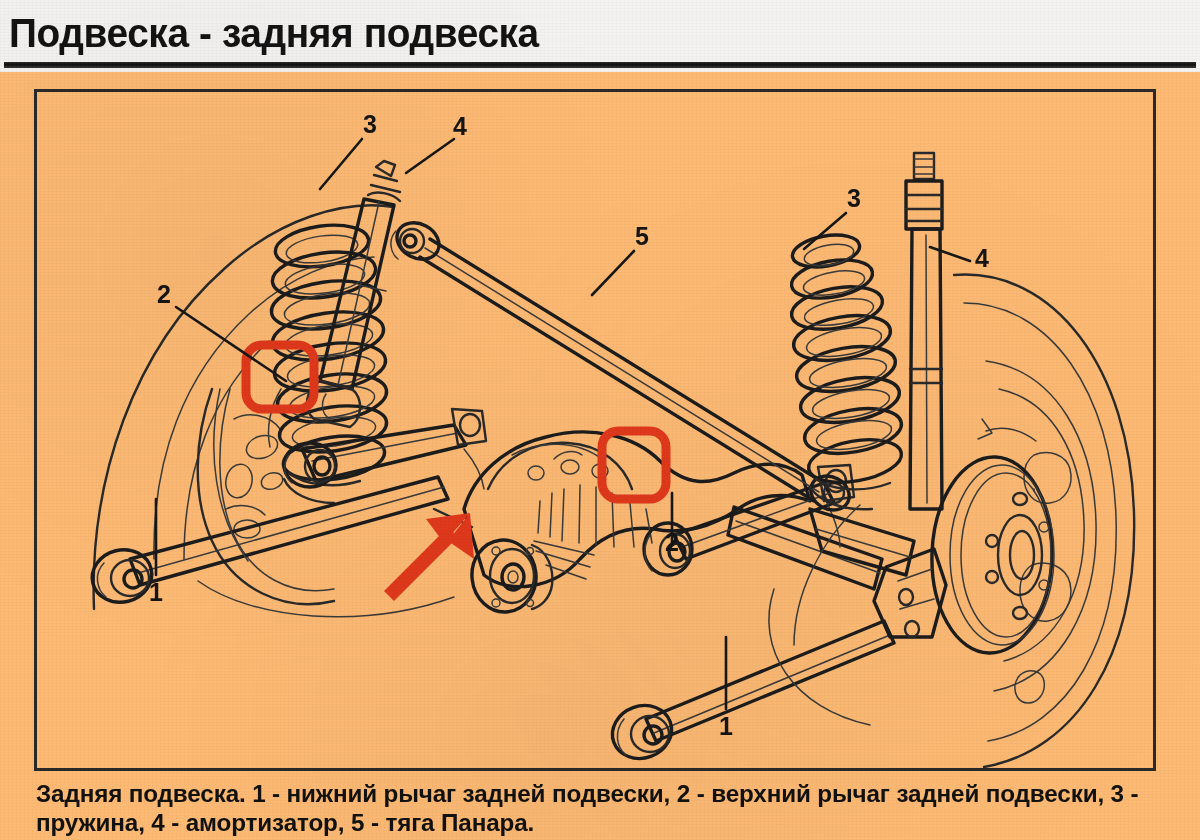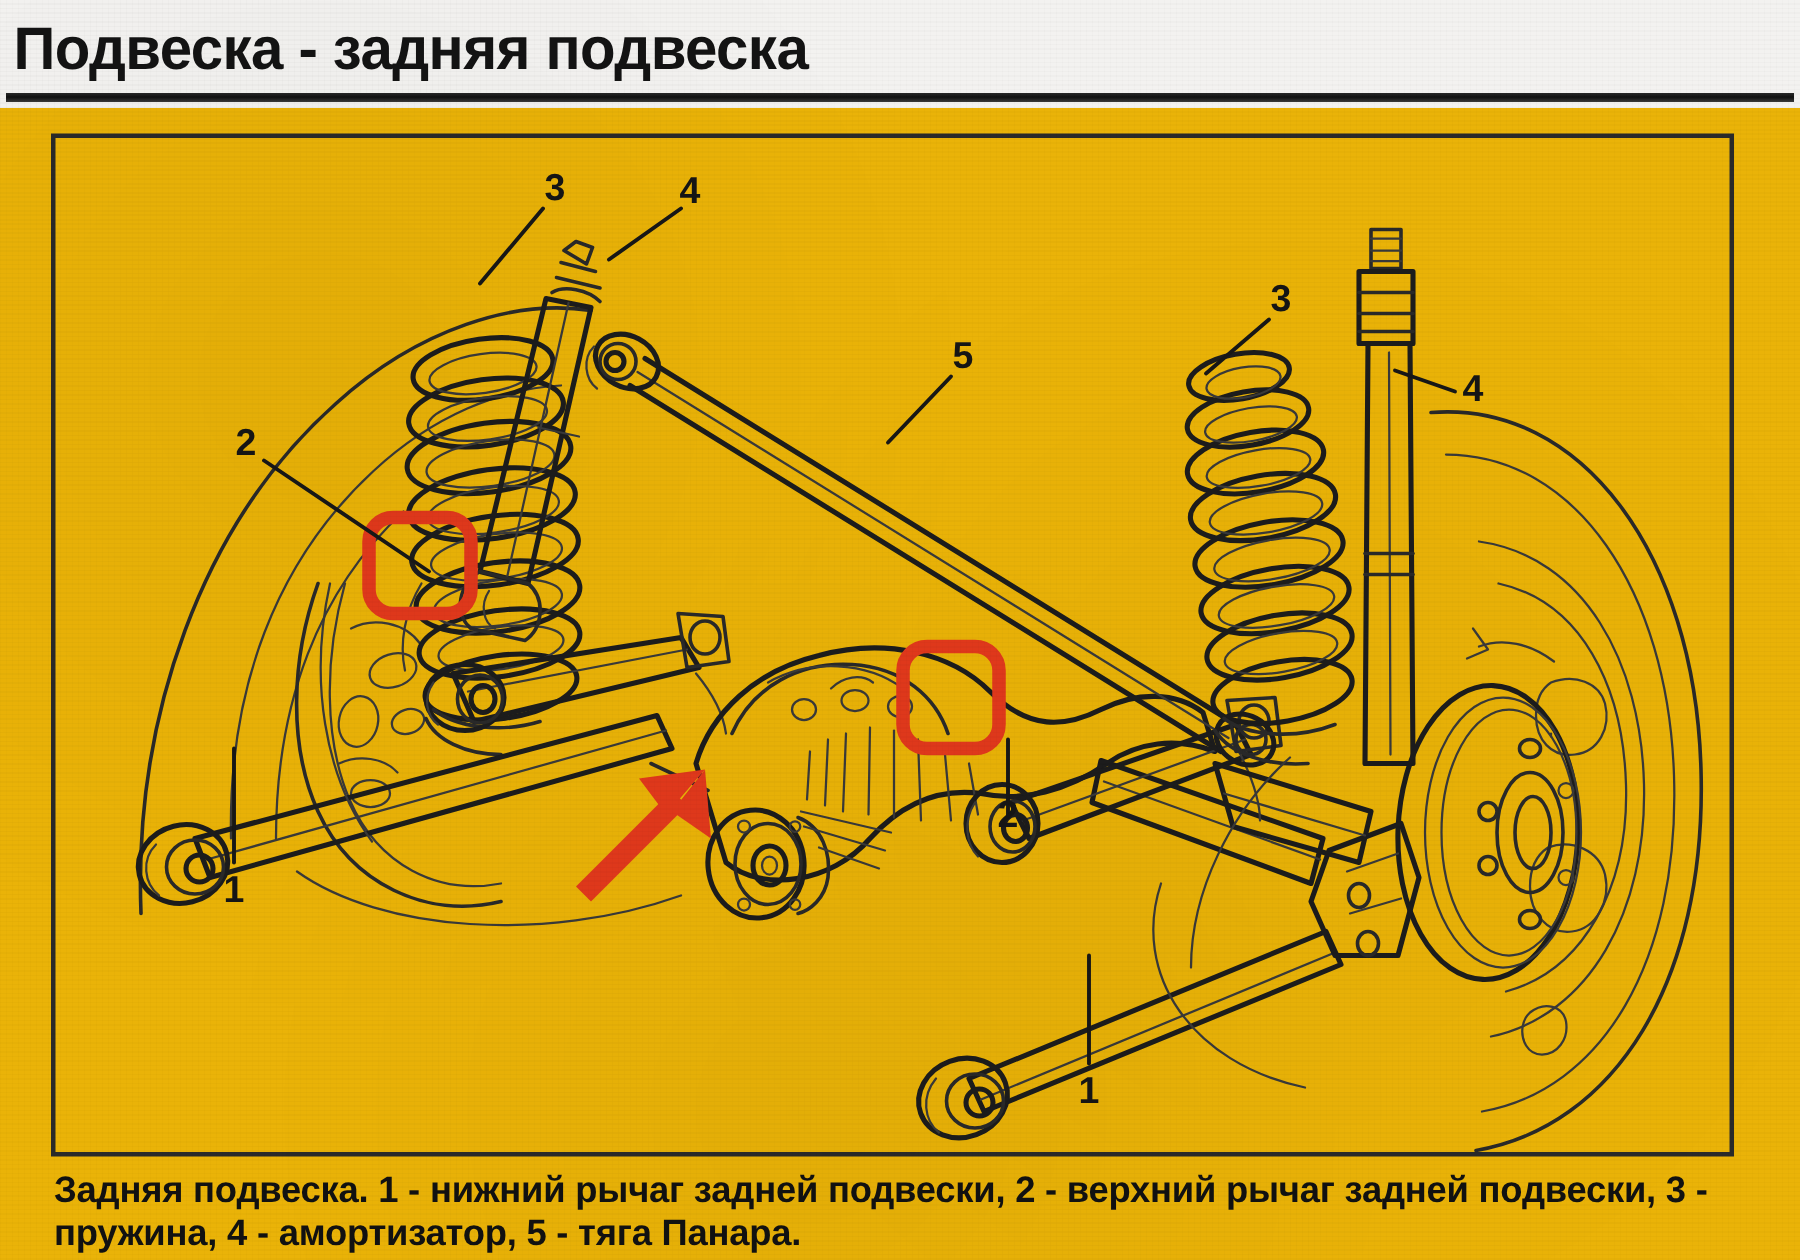--- a/index.html
+++ b/index.html
@@ -13,21 +13,21 @@
     height: 840px;
     font-family: "Liberation Sans", sans-serif;
     overflow: hidden;
     position: relative;
   }
 
   #page {
     position: relative;
     width: 1200px;
     height: 840px;
-    background: #eab308;
+    background: #fdba74;
     overflow: hidden;
   }
 
   
   .grain {
     position: absolute;
     inset: 0;
     pointer-events: none;
     opacity: .55;
     background-image:

